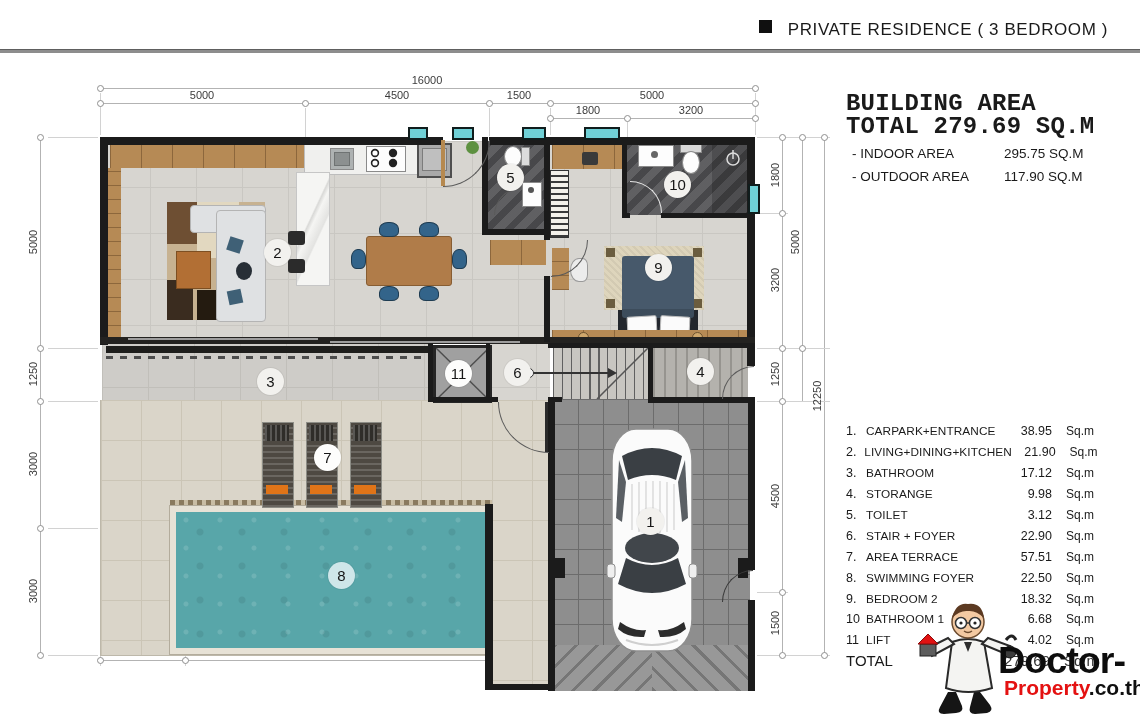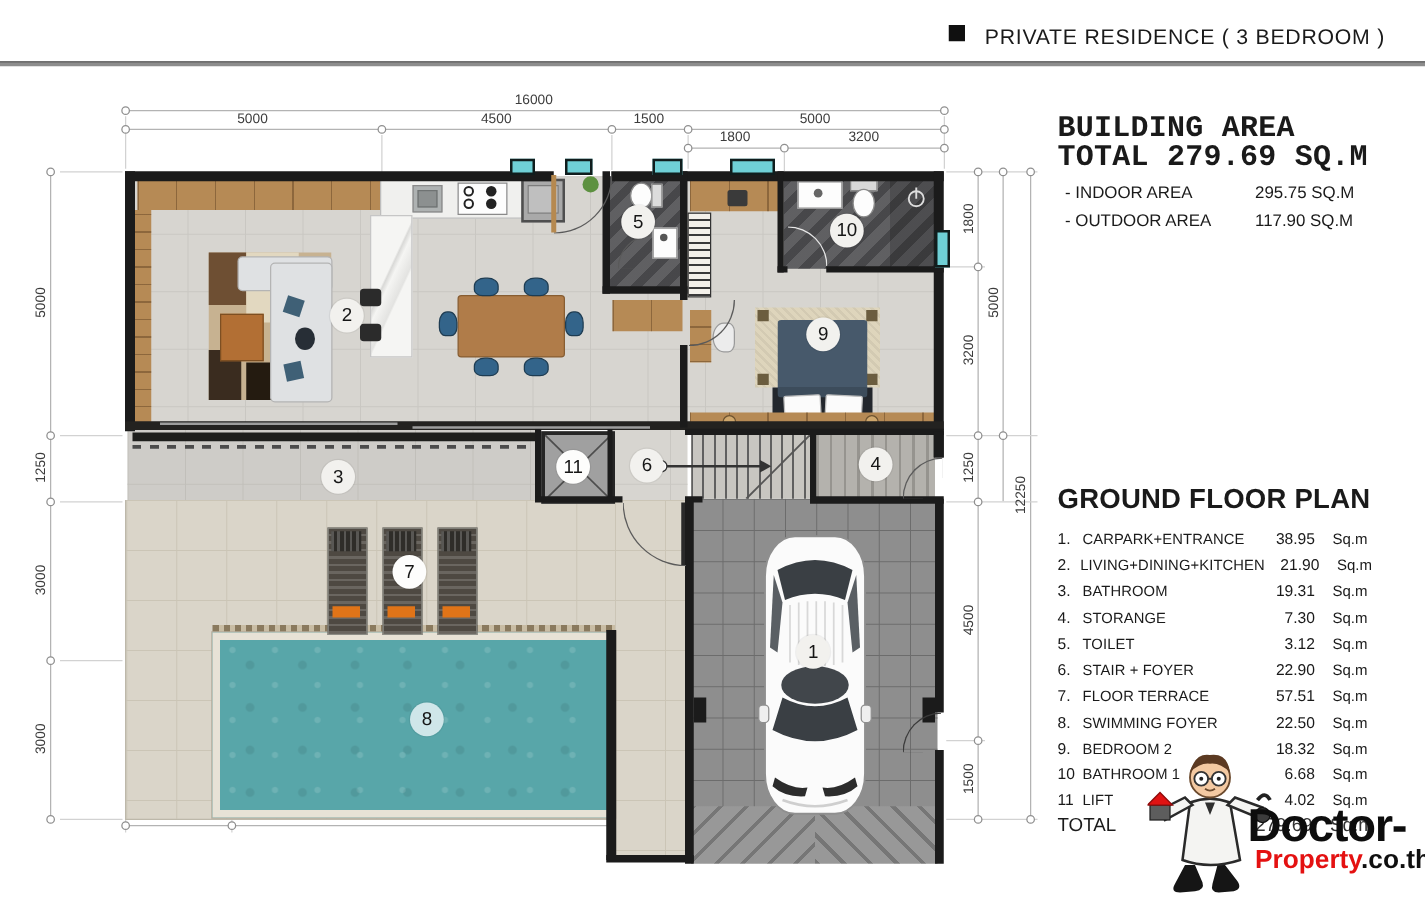--- a/index.html
+++ b/index.html
@@ -68,61 +68,60 @@
   <div class="ba-line" style="left:846px;top:113px;">TOTAL 279.69 SQ.M</div>
   <div class="ba-row" style="left:852px;top:146px;">
     <span class="lbl">- INDOOR AREA</span>
     <span>295.75 SQ.M</span>
   </div>
   <div class="ba-row" style="left:852px;top:169px;">
     <span class="lbl">- OUTDOOR AREA</span>
     <span>117.90 SQ.M</span>
   </div>
 
-  <div class="gfp-title" style="left:846px;top:386px;">GROUND FLOOR PLAN</div>
   <div id="legend">
     <div class="lg-row">
         <span class="lg-num">1.</span>
         <span class="lg-name">CARPARK+ENTRANCE</span>
         <span class="lg-val">38.95</span>
         <span class="lg-unit">Sq.m</span>
       </div>
       <div class="lg-row">
         <span class="lg-num">2.</span>
         <span class="lg-name">LIVING+DINING+KITCHEN</span>
         <span class="lg-val">21.90</span>
         <span class="lg-unit">Sq.m</span>
       </div>
       <div class="lg-row">
         <span class="lg-num">3.</span>
         <span class="lg-name">BATHROOM</span>
-        <span class="lg-val">19.31</span>
+        <span class="lg-val">17.12</span>
         <span class="lg-unit">Sq.m</span>
       </div>
       <div class="lg-row">
         <span class="lg-num">4.</span>
         <span class="lg-name">STORANGE</span>
-        <span class="lg-val">7.30</span>
+        <span class="lg-val">9.98</span>
         <span class="lg-unit">Sq.m</span>
       </div>
       <div class="lg-row">
         <span class="lg-num">5.</span>
         <span class="lg-name">TOILET</span>
         <span class="lg-val">3.12</span>
         <span class="lg-unit">Sq.m</span>
       </div>
       <div class="lg-row">
         <span class="lg-num">6.</span>
         <span class="lg-name">STAIR + FOYER</span>
         <span class="lg-val">22.90</span>
         <span class="lg-unit">Sq.m</span>
       </div>
       <div class="lg-row">
         <span class="lg-num">7.</span>
-        <span class="lg-name">FLOOR TERRACE</span>
+        <span class="lg-name">AREA TERRACE</span>
         <span class="lg-val">57.51</span>
         <span class="lg-unit">Sq.m</span>
       </div>
       <div class="lg-row">
         <span class="lg-num">8.</span>
         <span class="lg-name">SWIMMING FOYER</span>
         <span class="lg-val">22.50</span>
         <span class="lg-unit">Sq.m</span>
       </div>
       <div class="lg-row">

